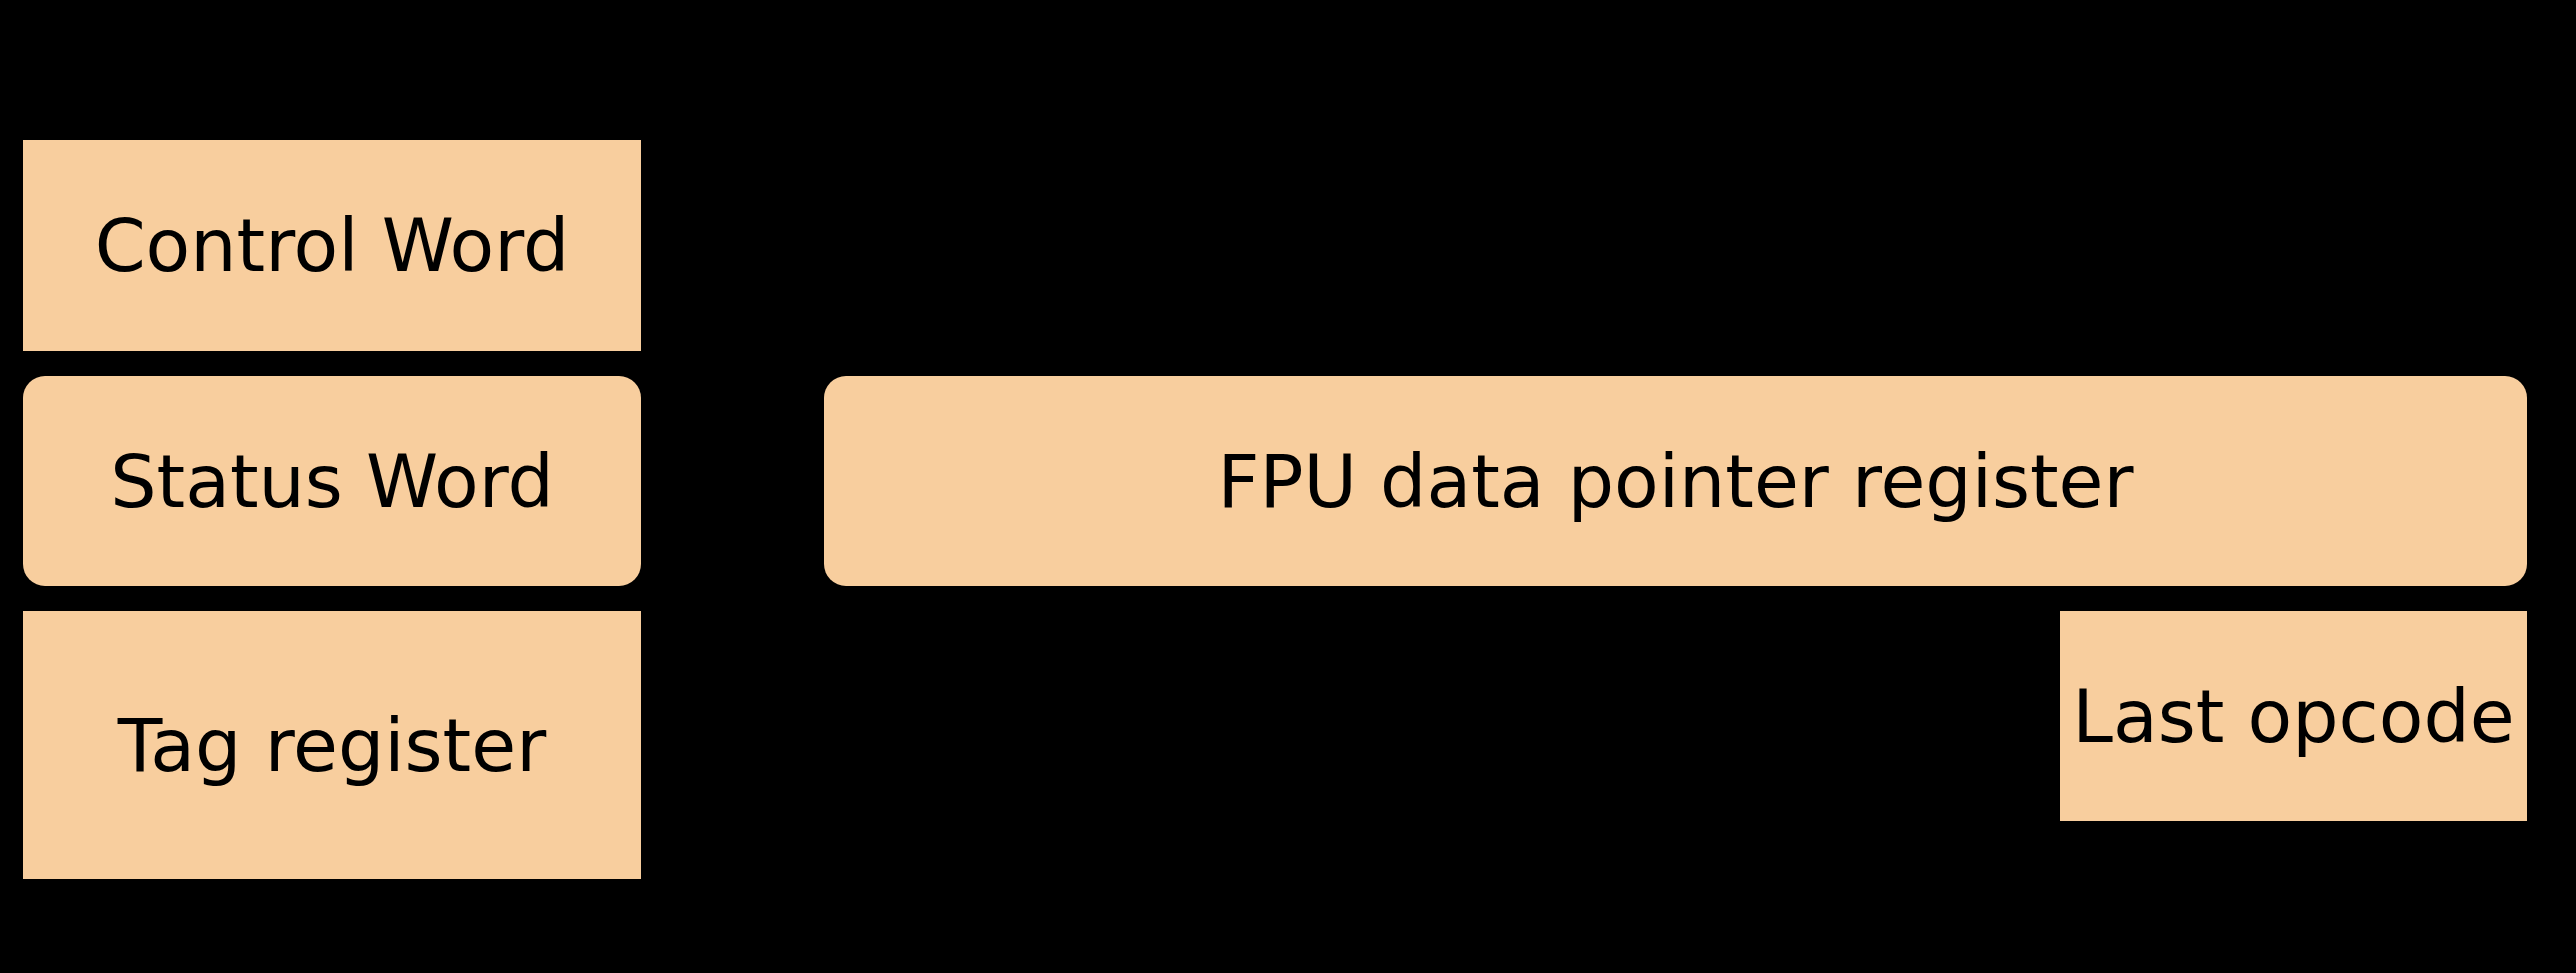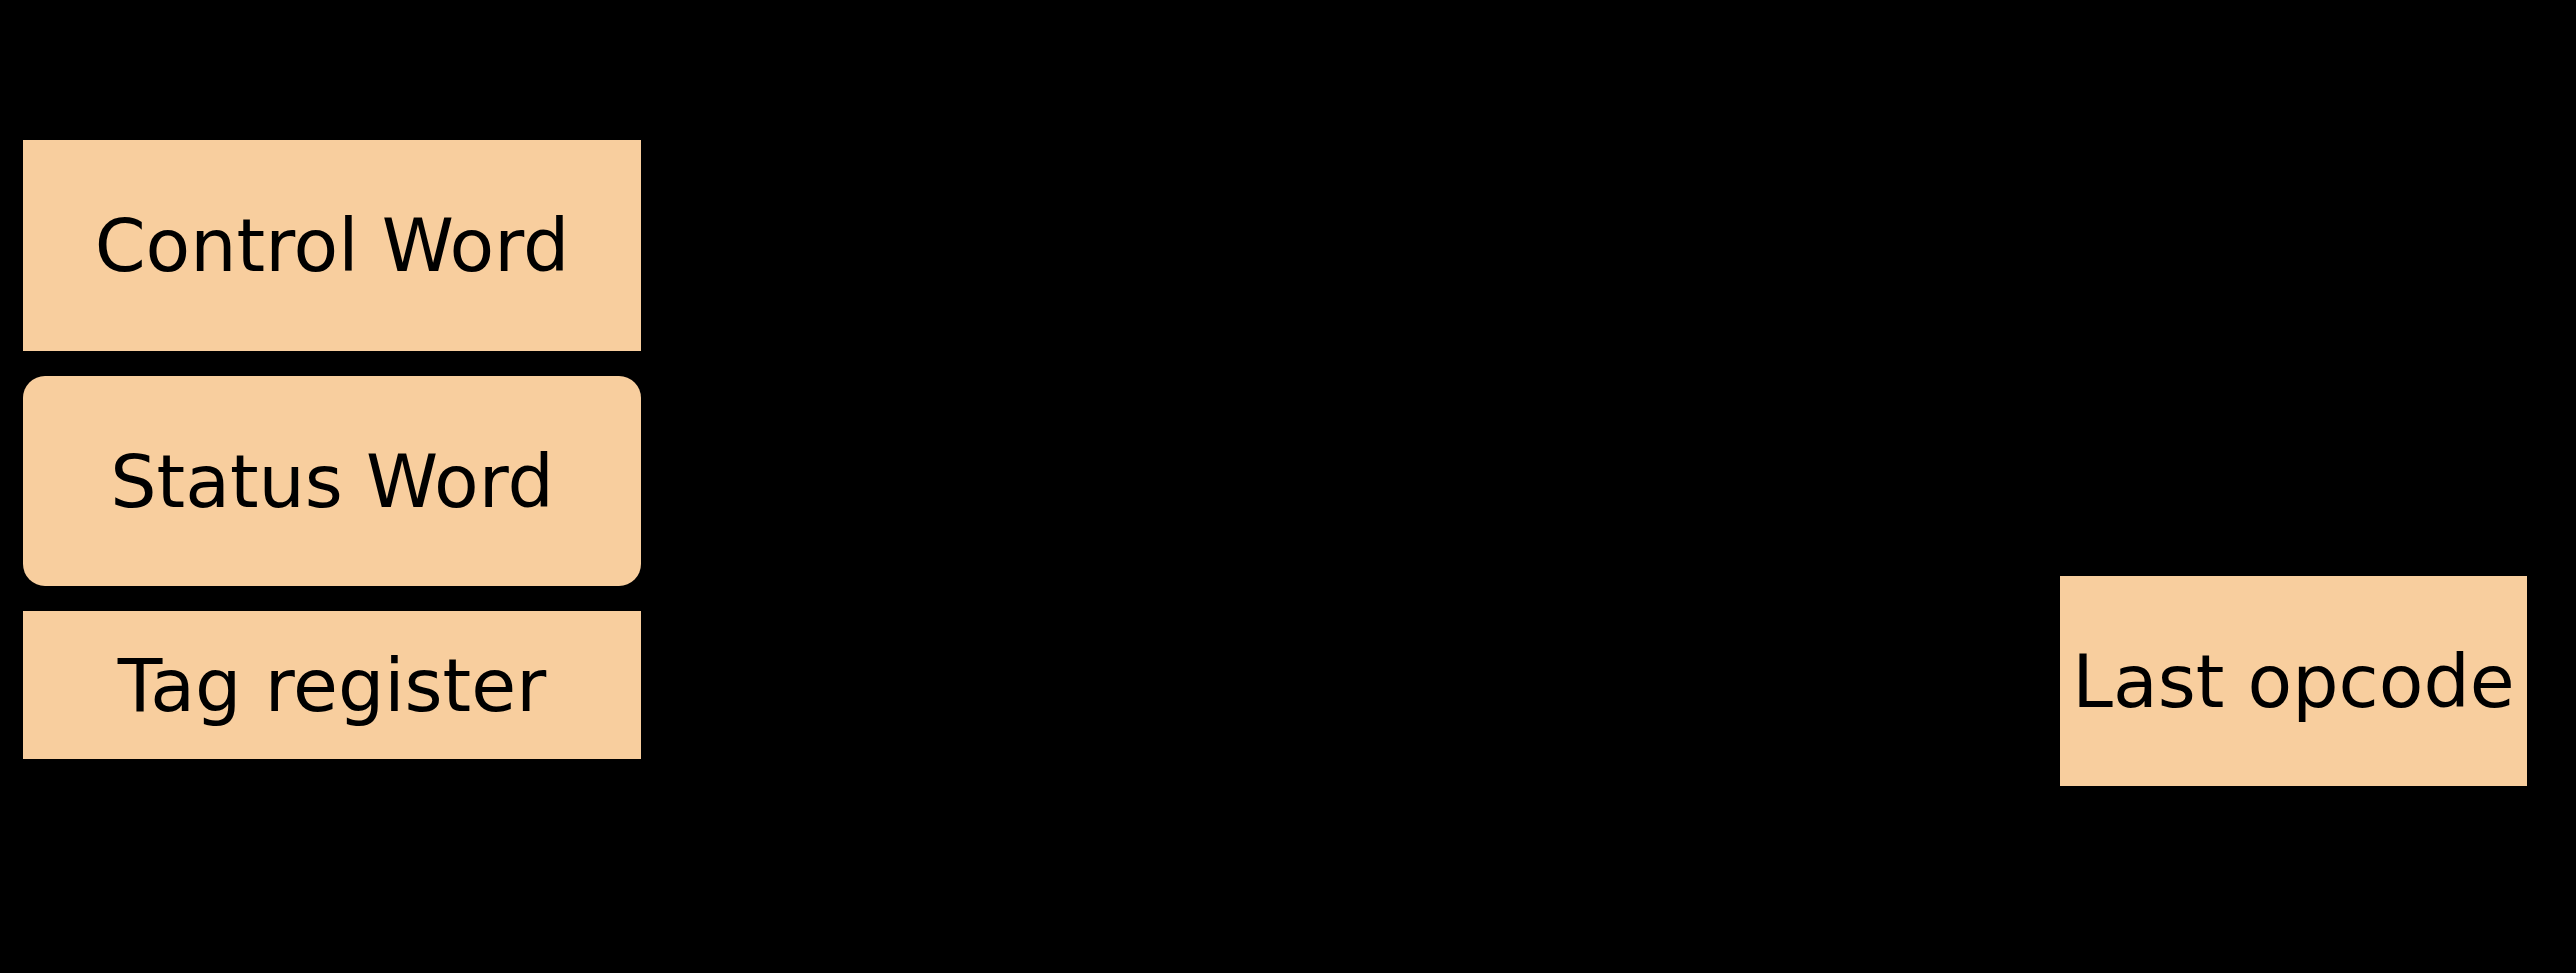--- a/index.html
+++ b/index.html
@@ -30,40 +30,43 @@
     justify-content: center;
     font-size: 73px;
     line-height: 1;
     white-space: nowrap;
   }
   
   .col-left  { left: 23px;  width: 618px;  }
   .col-right { left: 824px; width: 1703px; }
   .row-1 { top: 140px; height: 211px; }
   .row-2 { top: 376px; height: 210px; border-radius: 22px; }
-  .row-3 { top: 611px; height: 148px; justify-content: center; }
-  .box-last-opcode { left: 2060px; width: 467px; top: 576px; height: 210px; }
+  .row-3 { top: 611px; height: 268px; justify-content: center; }
+  .box-last-opcode { left: 2060px; width: 467px; top: 611px; height: 210px; }
 </style>
 </head>
 <body>
 
 <div class="canvas">
 
   <div class="box col-left row-1">
     <span>Control Word</span>
   </div>
 
   <div class="box col-left row-2">
     <span>Status Word</span>
   </div>
 
   <div class="box col-left row-3">
     <span>Tag register</span>
   </div>
 
 
+  <div class="box col-right row-2">
+    <span>FPU data pointer register</span>
+  </div>
 
   <div class="box box-last-opcode">
     <span>Last opcode</span>
   </div>
 
 </div>
 
 
 </body></html>

